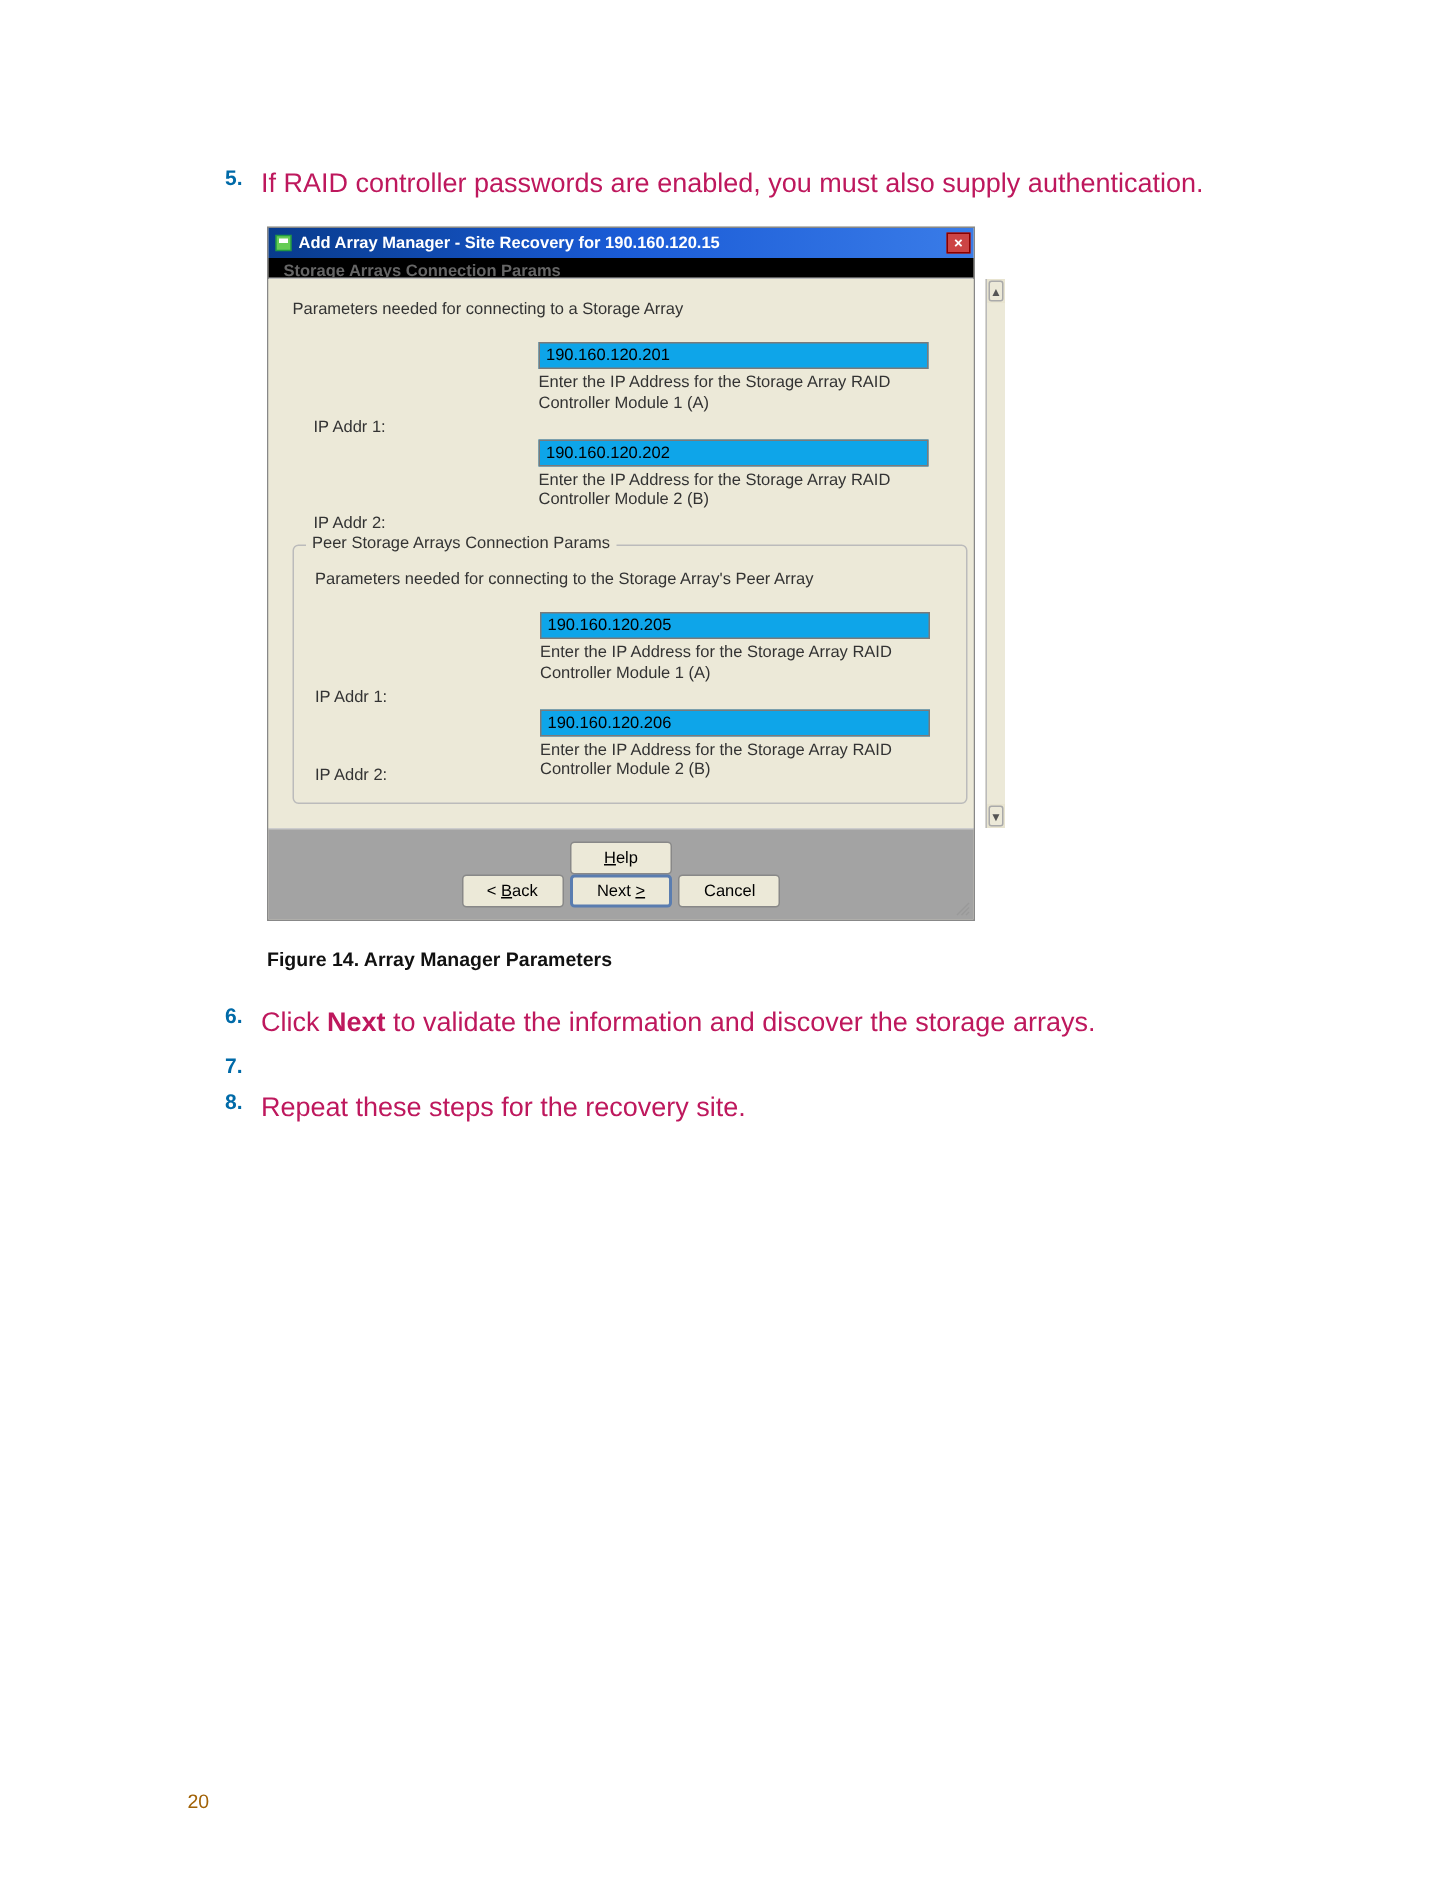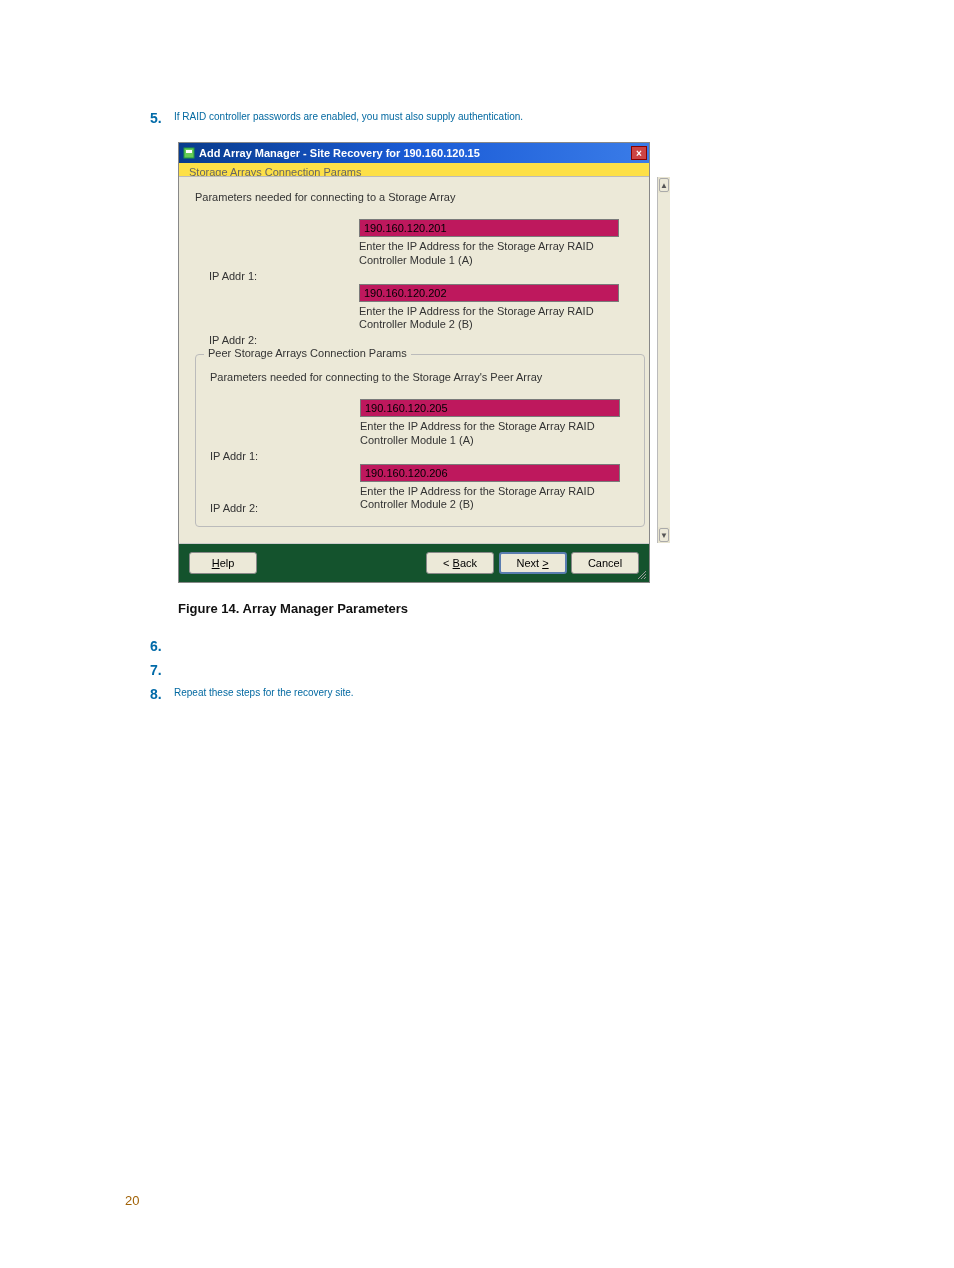--- a/index.html
+++ b/index.html
@@ -16,22 +16,22 @@
       align-items: flex-start;
       margin-bottom: 8px;
     }
     .list-num {
       color: #006aa8;
       font-weight: bold;
       font-size: 14px;
       min-width: 24px;
     }
     .list-text {
-      font-size: 10px;
-      color: #0369a1;
+      font-size: 18px;
+      color: #be185d;
       line-height: 1.4;
     }
     .bold { font-weight: bold; }
     .dialog-wrap {
       margin: 16px 0 18px 28px;
     }
     .dialog {
       width: 472px;
       border: 1px solid #888;
       background: #ece9d8;
@@ -56,27 +56,28 @@
     .tb-close {
       width: 16px; height: 14px;
       background: #c44;
       border: 1px solid #800;
       display: flex; justify-content: center; align-items: center;
       margin-right: 2px;
       color: #fff; font-size: 10px; font-weight: bold;
       cursor: default;
     }
     .sub-titlebar {
-      background: #fde047;
+      background: #000000;
       font-size: 11px;
       color: #666;
       padding: 3px 10px 0 10px;
       border-bottom: 1px solid #bbb;
       height: 14px;
       overflow: hidden;
+      font-weight: bold;
     }
     .dialog-body {
       background: #ece9d8;
       display: flex;
       position: relative;
     }
     .body-main {
       flex: 1;
       padding: 14px 6px 8px 16px;
       font-size: 11px;
@@ -114,21 +115,21 @@
       color: #333;
       padding-top: 2px;
     }
     .form-right { flex: 1; }
     .form-input {
       width: 260px;
       height: 18px;
       border: 1px solid #7a7a7a;
       padding: 1px 4px;
       font-size: 11px;
-      background: #be185d;
+      background: #0ea5e9;
       margin-bottom: 3px;
       font-family: Tahoma, Verdana, sans-serif;
     }
     .form-hint {
       font-size: 11px;
       color: #333;
       width: 270px;
       line-height: 1.25;
       margin-bottom: 14px;
     }
@@ -141,24 +142,25 @@
     }
     .legend {
       position: absolute;
       top: -8px; left: 8px;
       background: #ece9d8;
       padding: 0 4px;
       font-size: 11px;
     }
     .dialog-footer {
       border-top: 1px solid #ccc;
-      background: #14532d;
+      background: #a3a3a3;
       padding: 8px 10px;
       display: flex;
       align-items: center;
+      flex-direction: column;
     }
     .dlg-btn {
       height: 22px;
       min-width: 68px;
       background: #ece9d8;
       border: 1px solid #888;
       border-radius: 3px;
       font-size: 11px;
       color: #000;
       padding: 0 10px;
@@ -277,20 +279,23 @@
       <line x1="9" y1="11" x2="11" y2="9" stroke="#999"></line>
     </svg>
   </div>
 </div>
 
 <div class="figure-caption">Figure 14. Array Manager Parameters</div>
 
 <div class="steps-block">
   <div class="list-item">
     <span class="list-num">6.</span>
+    <span class="list-text">
+      <span>Click </span><span class="bold">Next</span><span> to validate the information and discover the storage arrays.</span>
+    </span>
   </div>
   <div class="list-item">
     <span class="list-num">7.</span>
   </div>
   <div class="list-item">
     <span class="list-num">8.</span>
     <span class="list-text">Repeat these steps for the recovery site.</span>
   </div>
 </div>
 

